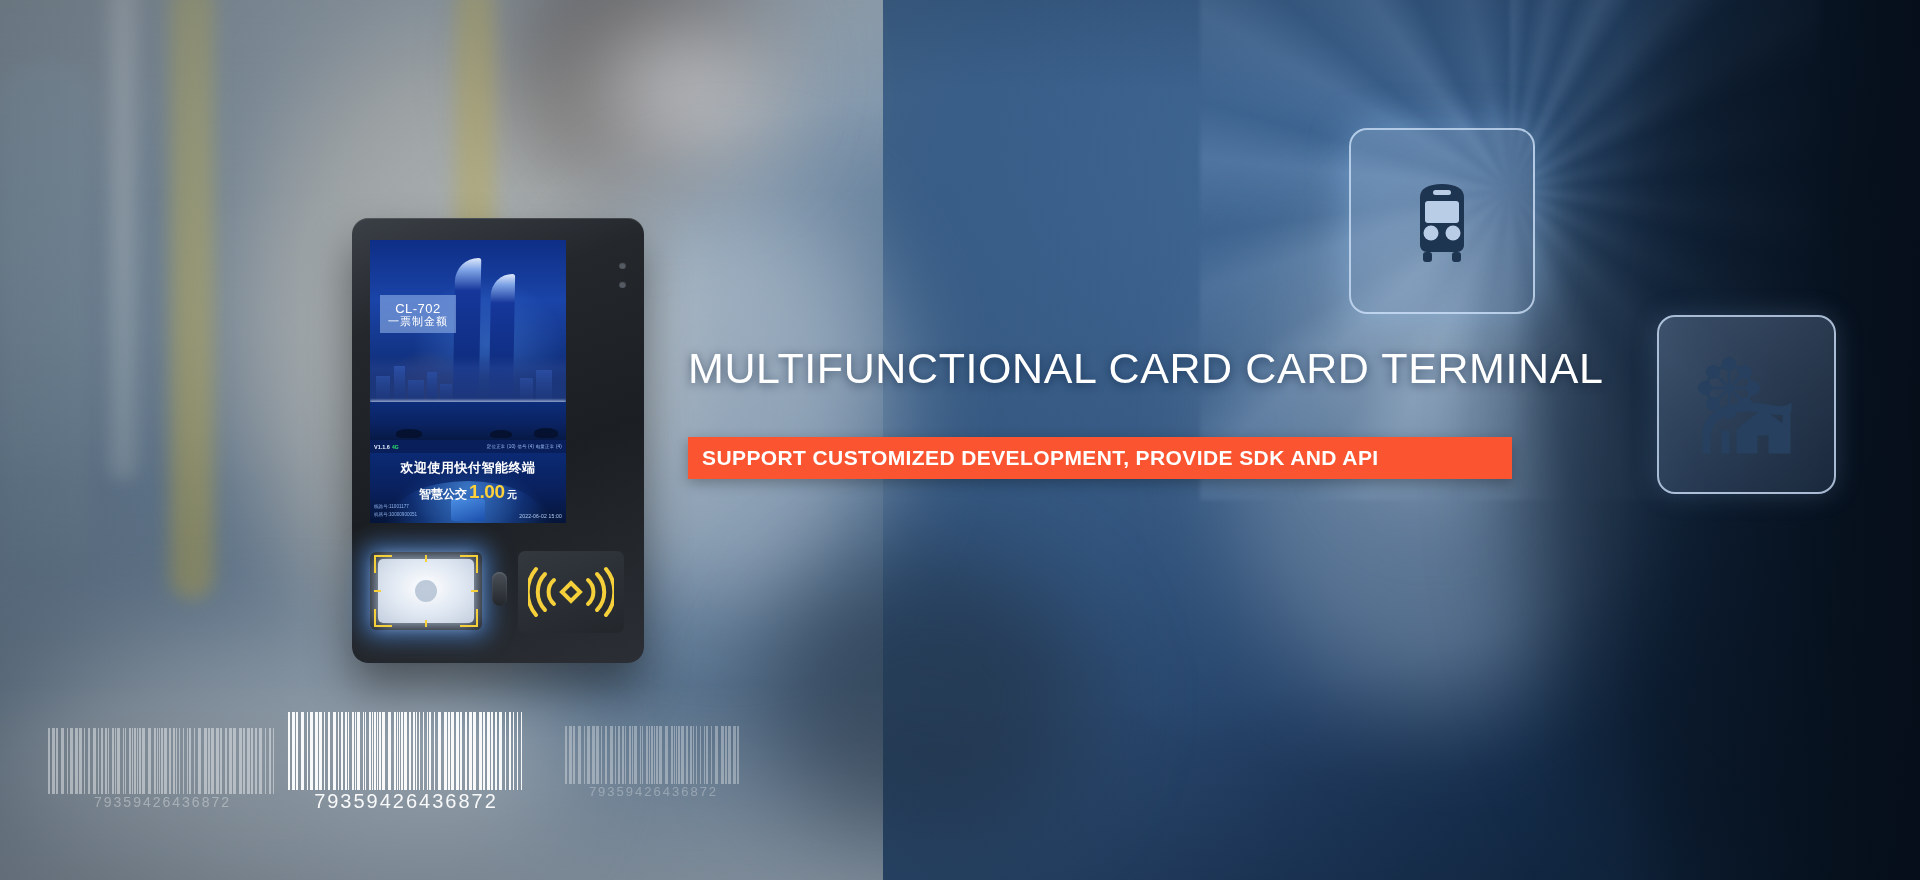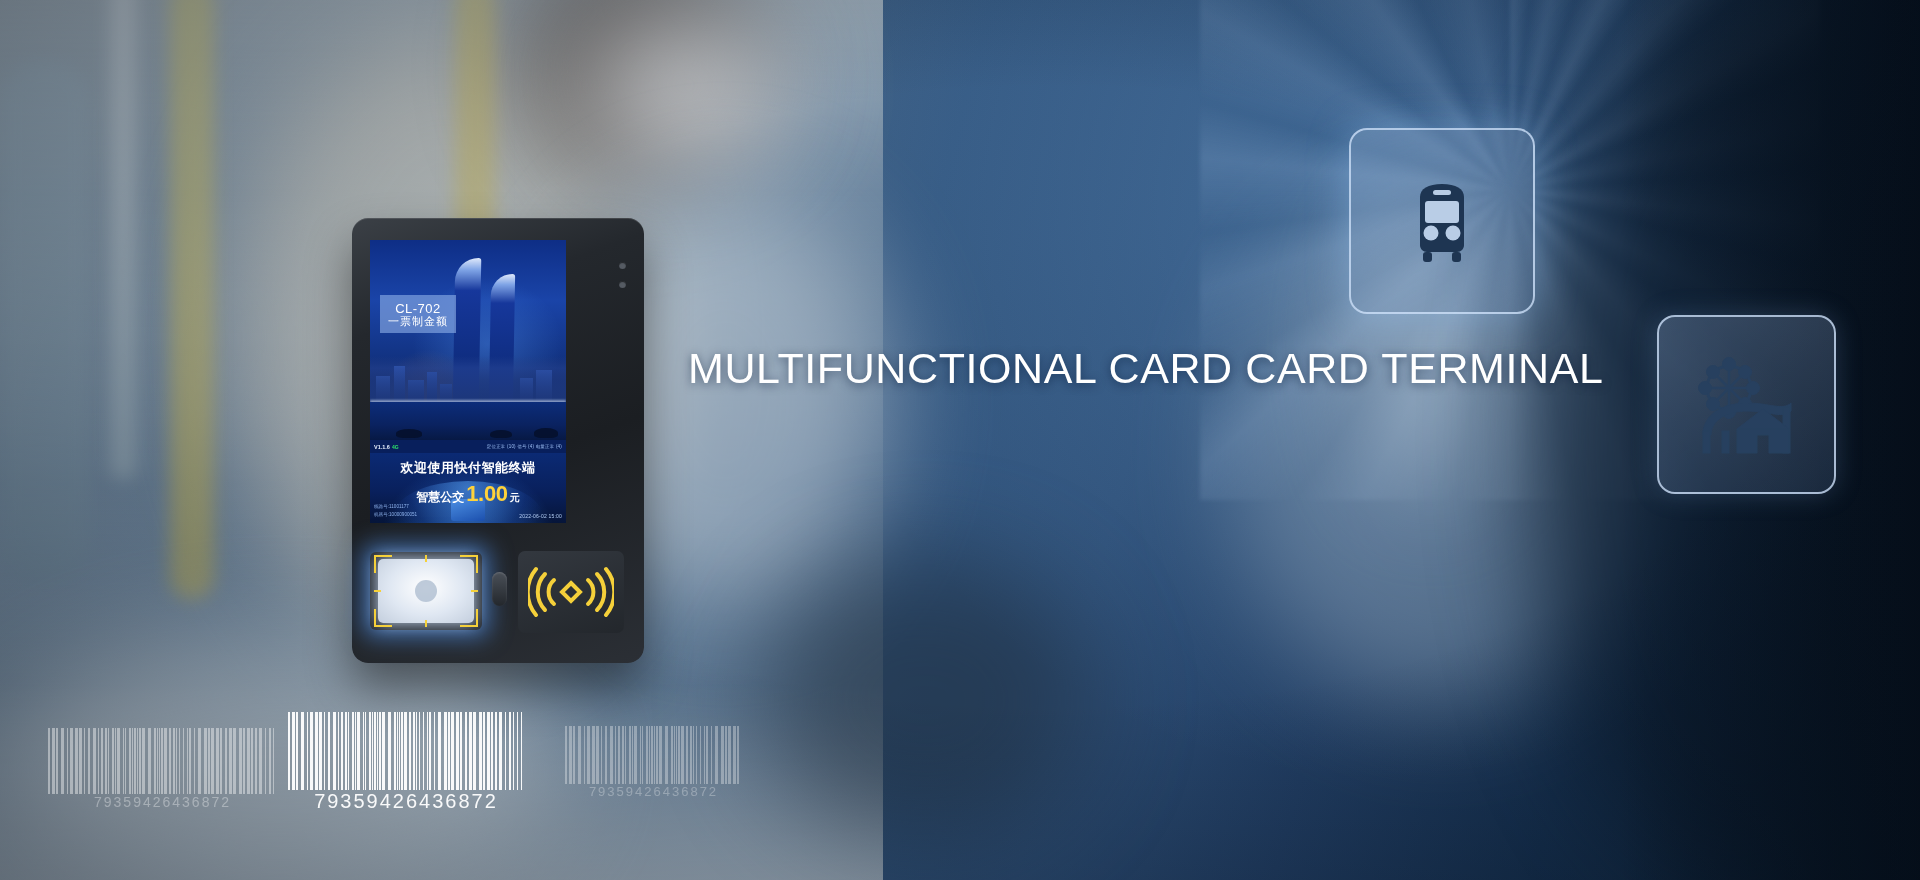--- a/index.html
+++ b/index.html
@@ -94,21 +94,21 @@
   .scr-lower{position:absolute;left:0;top:213px;width:100%;height:70px;
      background:
        radial-gradient(ellipse at 50% 118%, rgba(60,140,255,.55) 0%, rgba(10,40,110,0) 62%),
        linear-gradient(180deg,#0b2a74 0%,#09205c 55%,#061539 100%);}
   .scr-globe{position:absolute;left:50%;bottom:-30px;transform:translateX(-50%);
      width:150px;height:72px;border-radius:50%;
      background:radial-gradient(ellipse at 50% 10%, rgba(90,170,255,.55) 0%, rgba(20,60,150,.25) 55%, rgba(6,20,60,0) 75%);}
   .welcome{position:absolute;left:0;top:6px;width:100%;text-align:center;
      color:#ffffff;font-size:13px;font-weight:700;letter-spacing:.5px;}
   .fare{position:absolute;left:0;top:28px;width:100%;text-align:center;color:#ffffff;font-size:12px;font-weight:700;}
-  .fare .num{color:#ffd23a;font-size:22px;font-weight:700;margin:16px 2px;letter-spacing:-.3px;}
+  .fare .num{color:#ffd23a;font-size:19px;font-weight:700;margin:16px 2px;letter-spacing:-.3px;}
   .fare .unit{color:#ffffff;font-size:10px;}
   .meta{position:absolute;left:4px;bottom:3px;color:#8fb4ee;font-size:4.6px;line-height:1.9;}
   .ts{position:absolute;right:4px;bottom:4px;color:#b7d0f7;font-size:5px;letter-spacing:.2px;}
   .card-glyph{position:absolute;left:50%;bottom:2px;transform:translateX(-50%);
      width:34px;height:22px;border-radius:3px;background:linear-gradient(160deg,#4e93e8,#1b4fae);opacity:.9;}
 
   .dots{position:absolute;right:18px;top:44px;display:flex;flex-direction:column;gap:12px;}
   .dots i{display:block;width:7px;height:7px;border-radius:50%;background:#555b63;box-shadow:inset 0 1px 1px rgba(0,0,0,.6);}
 
   
@@ -268,20 +268,23 @@
           <path d="M8 5 A36 36 0 0 0 8 51"></path>
           <path d="M60 16 A16 16 0 0 1 60 40"></path>
           <path d="M69 10 A26 26 0 0 1 69 46"></path>
           <path d="M78 5 A36 36 0 0 1 78 51"></path>
         </svg>
       </div>
     </div>
   </div>
 
   <div class="headline">MULTIFUNCTIONAL CARD CARD TERMINAL</div>
+  <div class="subbar">
+    <span>SUPPORT CUSTOMIZED DEVELOPMENT,  PROVIDE SDK AND API</span>
+  </div>
 
   <div class="icon-tile bus">
     <svg width="104" height="104" viewBox="0 0 104 104">
       <g fill="#1e3552">
         <path d="M30 28 C30 20 38 15 52 15 C66 15 74 20 74 28 L74 76 C74 80 71 83 67 83 L37 83 C33 83 30 80 30 76 Z"></path>
         <rect x="43" y="21" width="18" height="5" rx="2.5" fill="#b9cde6"></rect>
         <rect x="35" y="32" width="34" height="22" rx="3" fill="#b9cde6"></rect>
         <circle cx="41" cy="64" r="7.5" fill="#b9cde6"></circle>
         <circle cx="63" cy="64" r="7.5" fill="#b9cde6"></circle>
         <rect x="33" y="83" width="9" height="10" rx="3"></rect>

